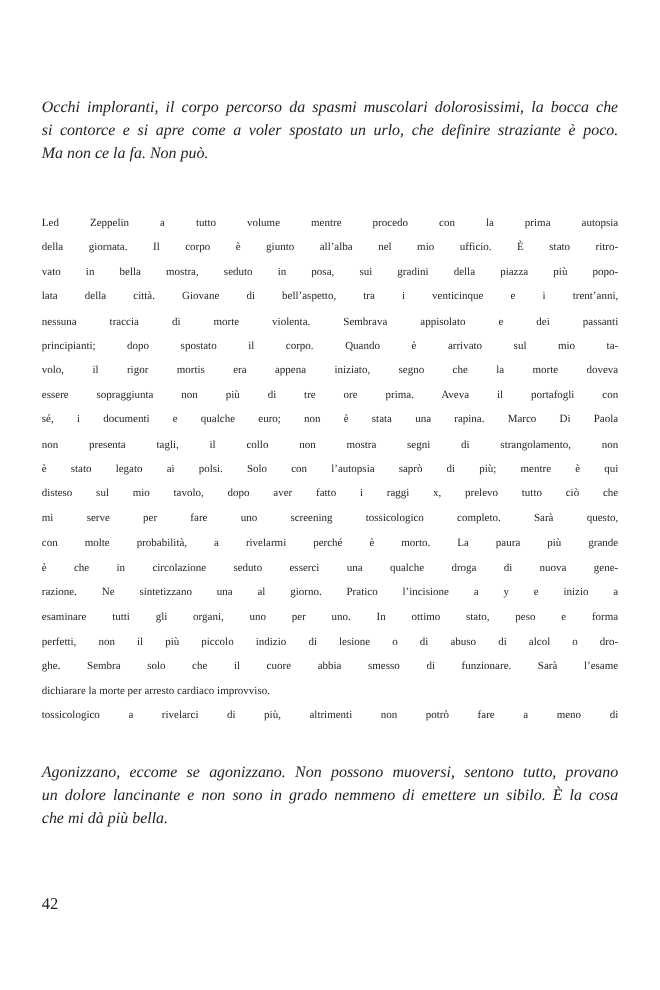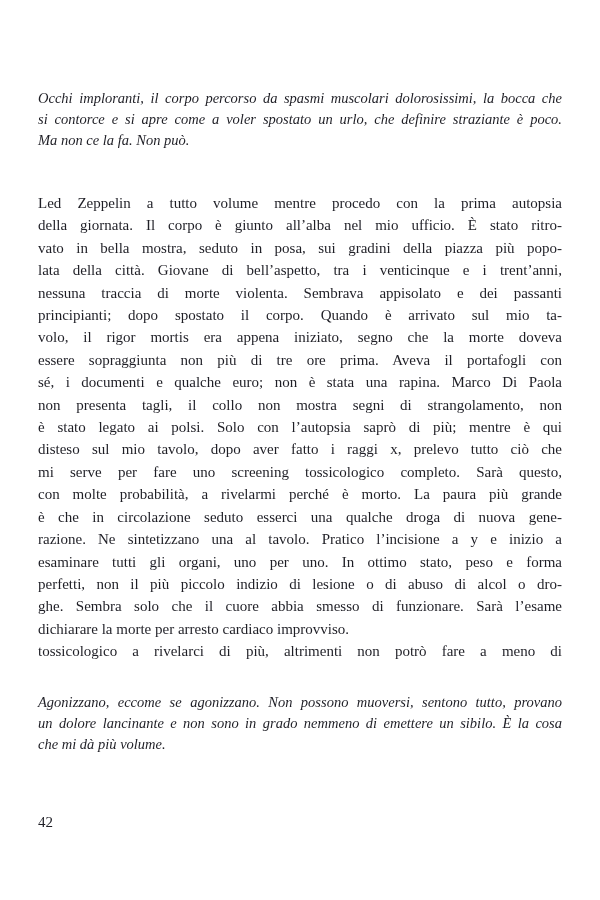--- a/index.html
+++ b/index.html
@@ -33,21 +33,21 @@
   .para .line.last {
     text-align-last: left;
   }
   .para-italic {
     font-style: italic;
     font-size: 14.5px;
     line-height: 21px;
   }
   .para-body {
     font-style: normal;
-    font-size: 15px;
+    font-size: 10px;
     line-height: 22.4px;
   }
   .para-intro  { margin-top: 88px; }
   .para-main   { margin-top: 41px; }
   .para-outro  { margin-top: 29px; }
   .page-number {
     margin-top: 57px;
     text-align: left;
     font-size: 15px;
     line-height: 20px;
@@ -73,28 +73,28 @@
       <div class="line">principianti; dopo spostato il corpo. Quando è arrivato sul mio ta-</div>
       <div class="line">volo, il rigor mortis era appena iniziato, segno che la morte doveva</div>
       <div class="line">essere sopraggiunta non più di tre ore prima. Aveva il portafogli con</div>
       <div class="line">sé, i documenti e qualche euro; non è stata una rapina. Marco Di Paola</div>
       <div class="line">non presenta tagli, il collo non mostra segni di strangolamento, non</div>
       <div class="line">è stato legato ai polsi. Solo con l’autopsia saprò di più; mentre è qui</div>
       <div class="line">disteso sul mio tavolo, dopo aver fatto i raggi x, prelevo tutto ciò che</div>
       <div class="line">mi serve per fare uno screening tossicologico completo. Sarà questo,</div>
       <div class="line">con molte probabilità, a rivelarmi perché è morto. La paura più grande</div>
       <div class="line">è che in circolazione seduto esserci una qualche droga di nuova gene-</div>
-      <div class="line">razione. Ne sintetizzano una al tavolo. Pratico l’incisione a y e inizio a</div>
+      <div class="line">razione. Ne sintetizzano una al giorno. Pratico l’incisione a y e inizio a</div>
       <div class="line">esaminare tutti gli organi, uno per uno. In ottimo stato, peso e forma</div>
       <div class="line">perfetti, non il più piccolo indizio di lesione o di abuso di alcol o dro-</div>
       <div class="line">ghe. Sembra solo che il cuore abbia smesso di funzionare. Sarà l’esame</div>
       <div class="line last">dichiarare la morte per arresto cardiaco improvviso.</div>
       <div class="line">tossicologico a rivelarci di più, altrimenti non potrò fare a meno di</div>
     </div>
 
   <div class="para para-italic para-outro">
       <div class="line">Agonizzano, eccome se agonizzano. Non possono muoversi, sentono tutto, provano</div>
       <div class="line">un dolore lancinante e non sono in grado nemmeno di emettere un sibilo. È la cosa</div>
-      <div class="line last">che mi dà più volume.</div>
+      <div class="line last">che mi dà più bella.</div>
     </div>
 
   <div class="page-number">42</div>
 </main>
 
 </body></html>

